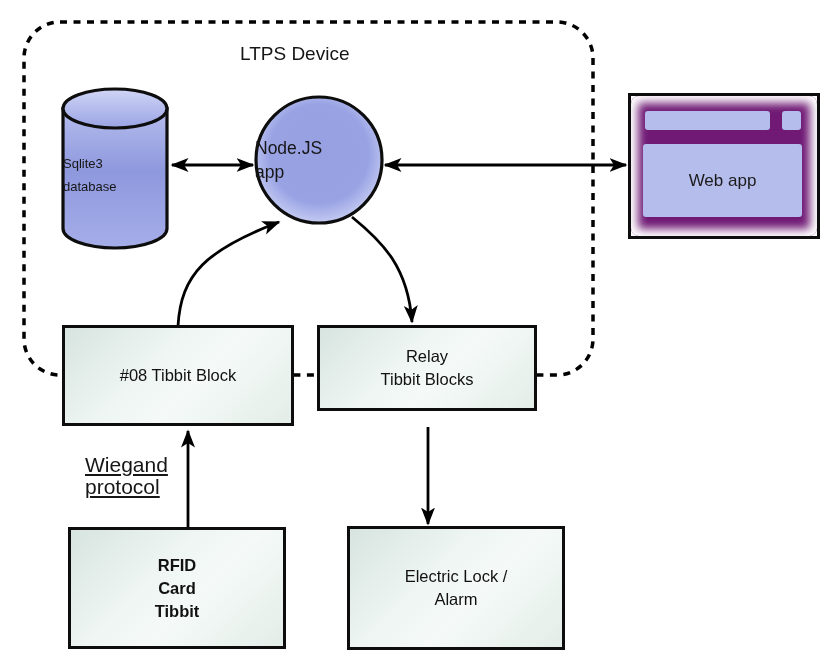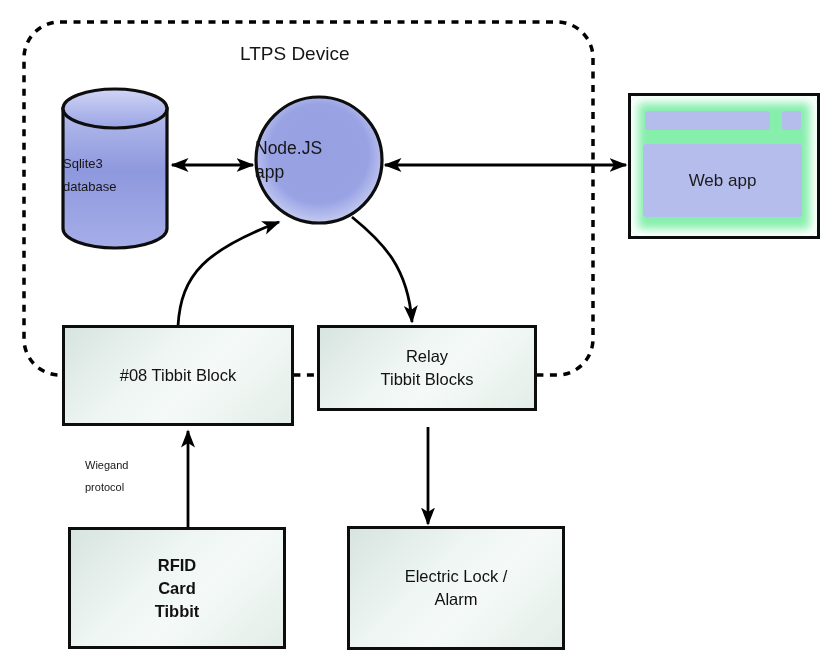--- a/index.html
+++ b/index.html
@@ -15,21 +15,21 @@
     background:linear-gradient(135deg,#d7e4df 0%,#eef5f2 38%,#f5faf8 58%,#e3ede8 100%);
     display:flex;align-items:center;justify-content:center;
     font-size:16.5px;line-height:23px;text-align:center;
   }
   .box .line{display:block;}
   
   .webapp{
     position:absolute;box-sizing:border-box;border:3px solid #0d0d0d;background:#ffffff;
   }
   .webapp-panel{
-    position:absolute;left:0;top:0;right:0;bottom:0;background:#86efac;
+    position:absolute;left:0;top:0;right:0;bottom:0;background:#701a75;
     border-radius:8px;box-shadow:inset 0 0 10px 7px #ffffff;padding-left:42px;
   }
   .webapp-bar{
     position:absolute;left:14px;top:15px;width:125px;height:19px;
     background:#b5bdec;border-radius:3px;
   }
   .webapp-btn{
     position:absolute;left:151px;top:15px;width:19px;height:19px;
     background:#b5bdec;border-radius:3px;
   }
@@ -125,18 +125,18 @@
   <div class="txt" style="left:63px;top:152px;width:104px;font-size:13px;line-height:23px;">
     <span class="line">Sqlite3</span>
     <span class="line">database</span>
   </div>
 
   <div class="txt" style="left:255px;top:136px;width:128px;font-size:17.5px;line-height:24px;">
     <span class="line">Node.JS</span>
     <span class="line">app</span>
   </div>
 
-  <div class="txt" style="left:85px;top:454px;width:105px;font-size:11px;line-height:22px;">
+  <div class="txt" style="left:85px;top:454px;width:105px;font-size:21px;line-height:22px;text-decoration:underline;">
     <span class="line">Wiegand</span>
     <span class="line">protocol</span>
   </div>
 
 </div>
 
 </body></html>

